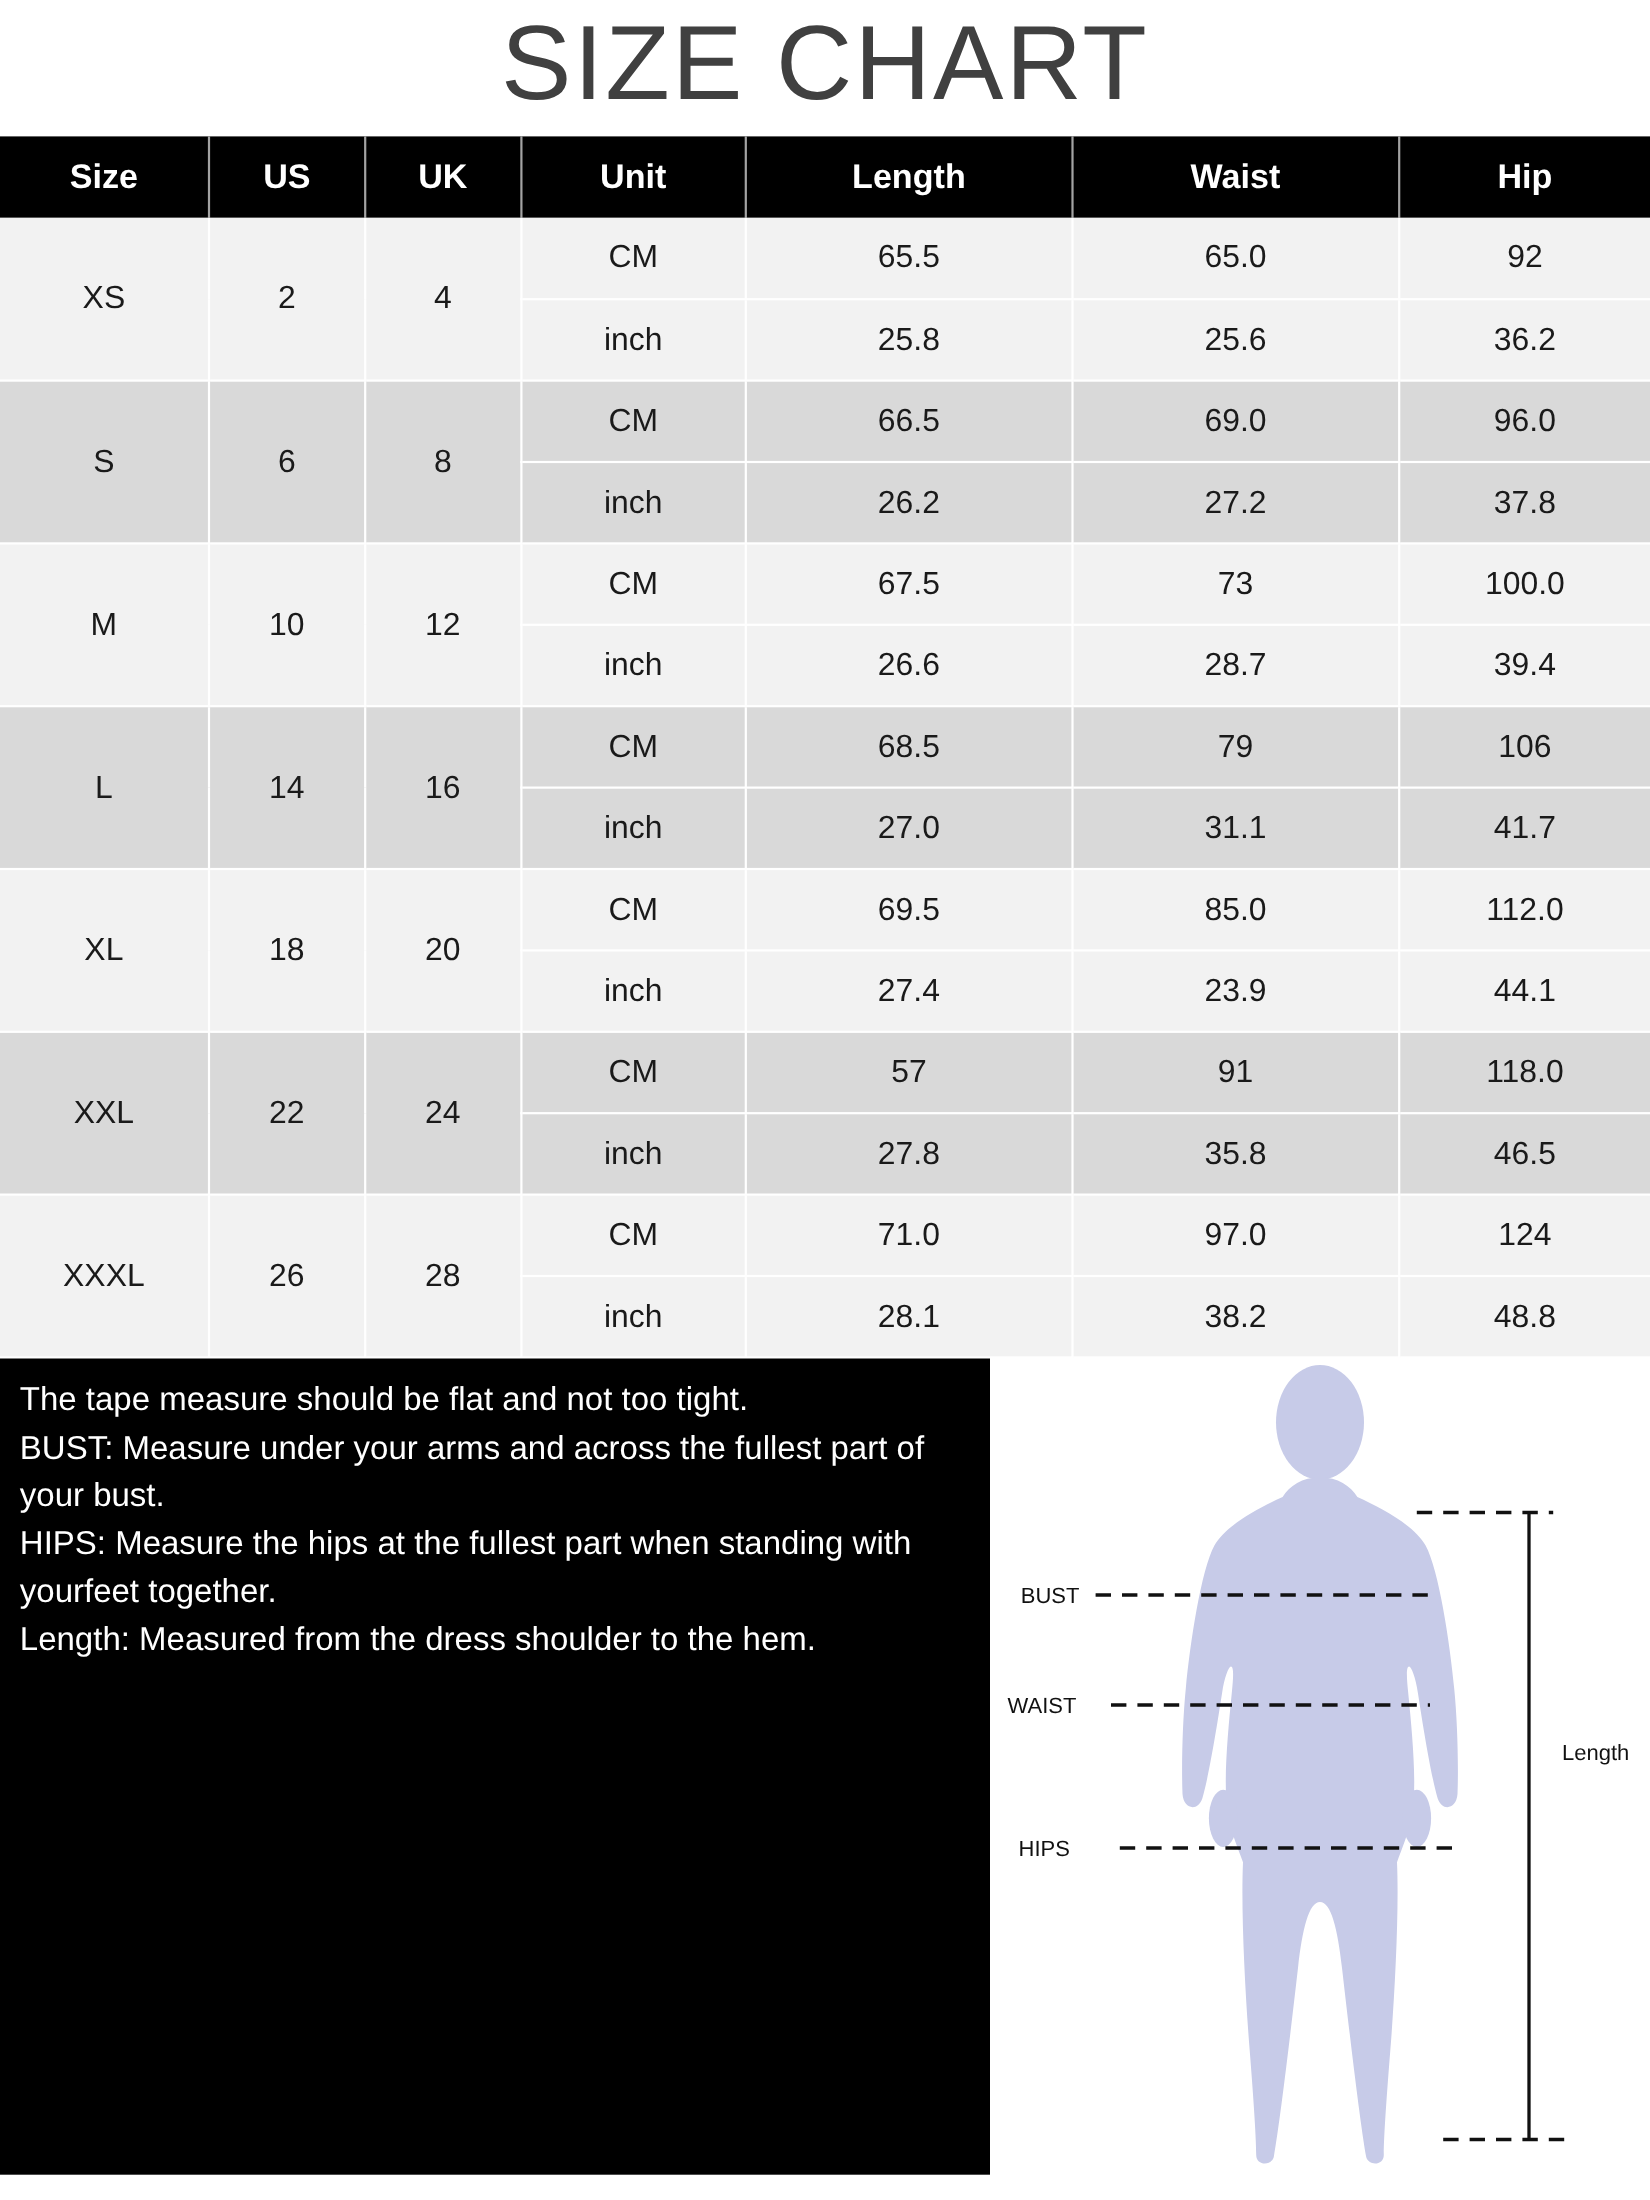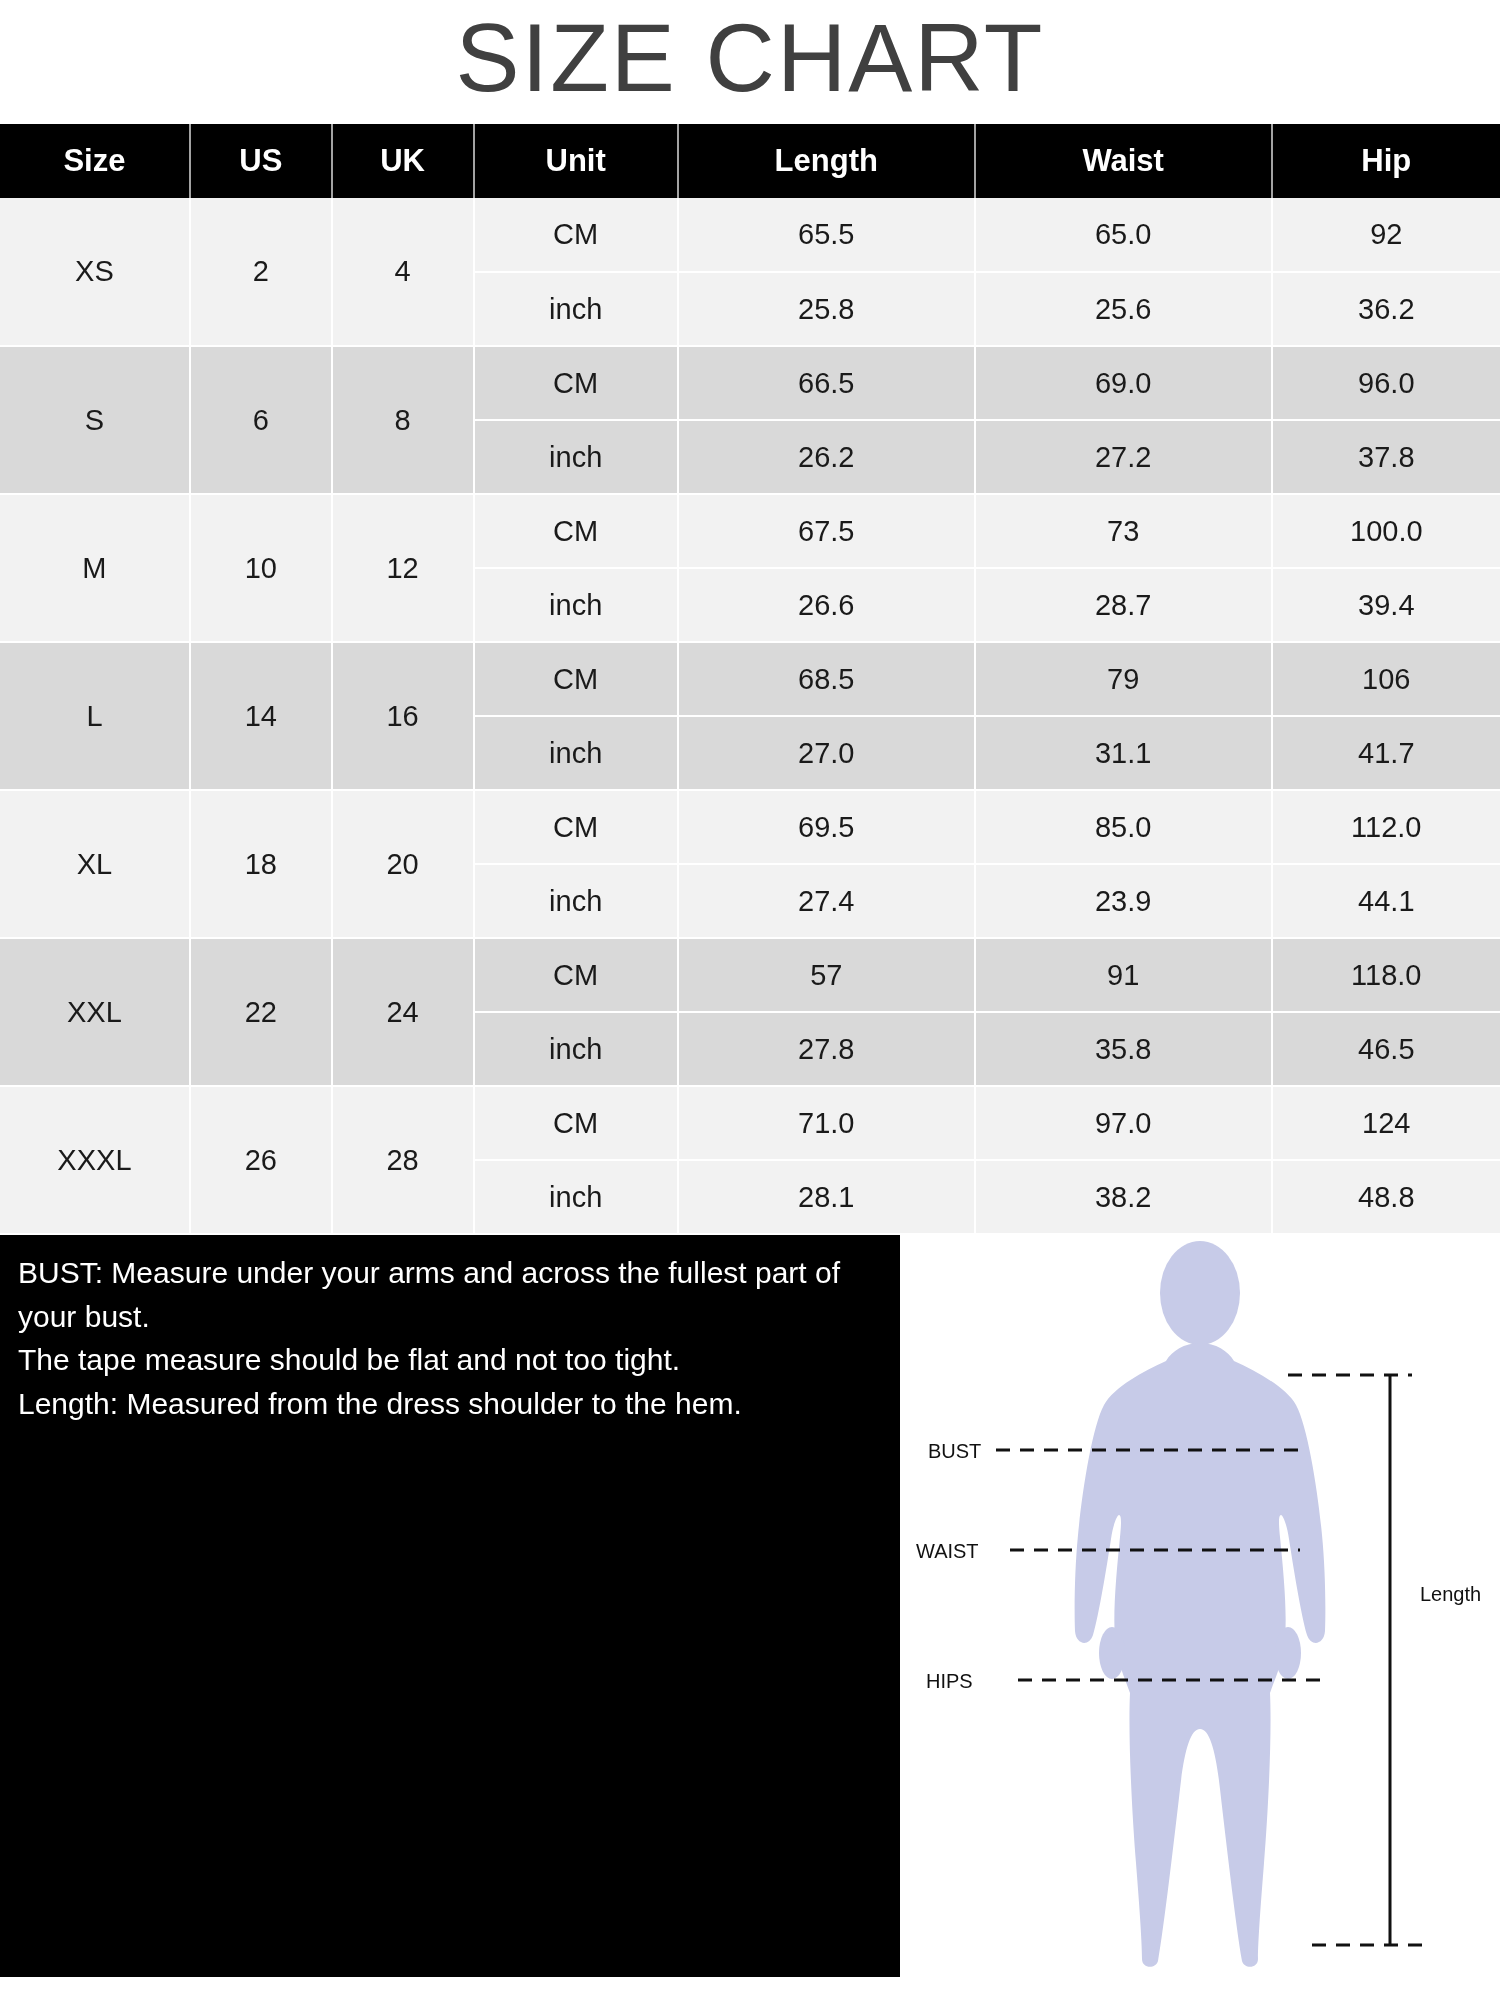--- a/index.html
+++ b/index.html
@@ -251,22 +251,23 @@
         <td>28.1</td>
         <td>38.2</td>
         <td>48.8</td>
       </tr>
     </tbody>
   </table>
 
   <div class="bottom">
 
     <div class="notes">
+      <p>The tape measure should be flat and not too tight.</p>
       <p>BUST: Measure under your arms and across the fullest part of your bust.</p>
-      <p>The tape measure should be flat and not too tight.</p>
+      <p>HIPS: Measure the hips at the fullest part when standing with yourfeet together.</p>
       <p>Length: Measured from the dress shoulder to the hem.</p>
     </div>
 
     <div class="figure-pane">
       <svg width="600" height="742" viewBox="0 0 600 742">
 
         <g fill="#c7cbe8">
           <ellipse cx="300" cy="58" rx="40" ry="52"></ellipse>
           <path d="M300 108
                    c -16 0 -28 8 -34 18

